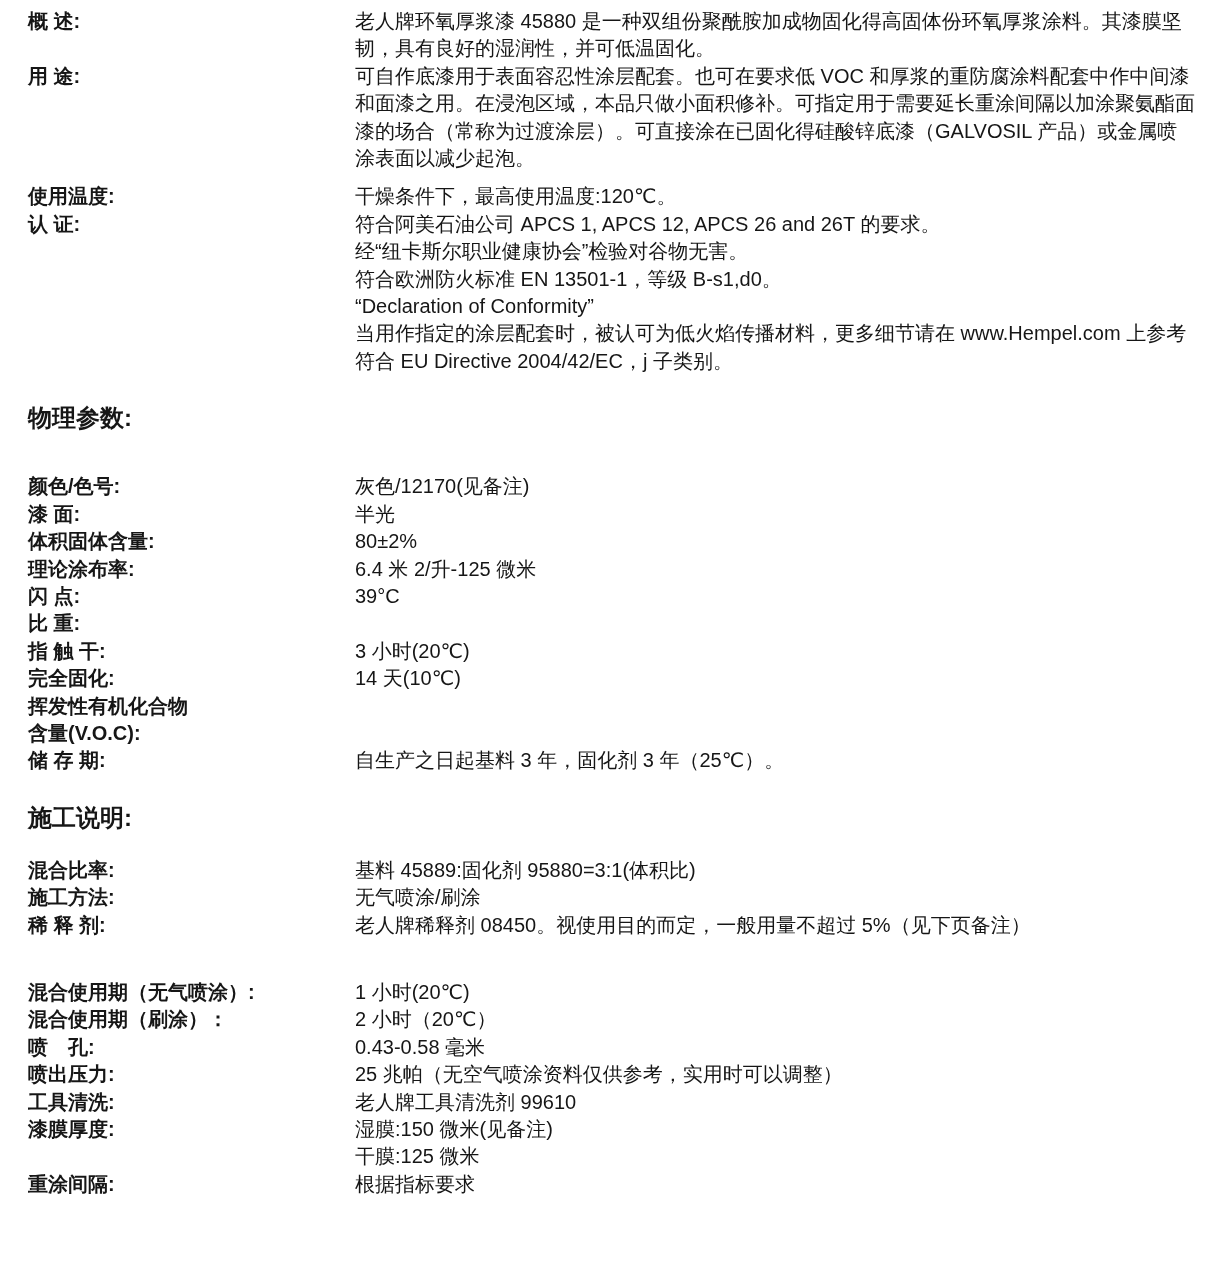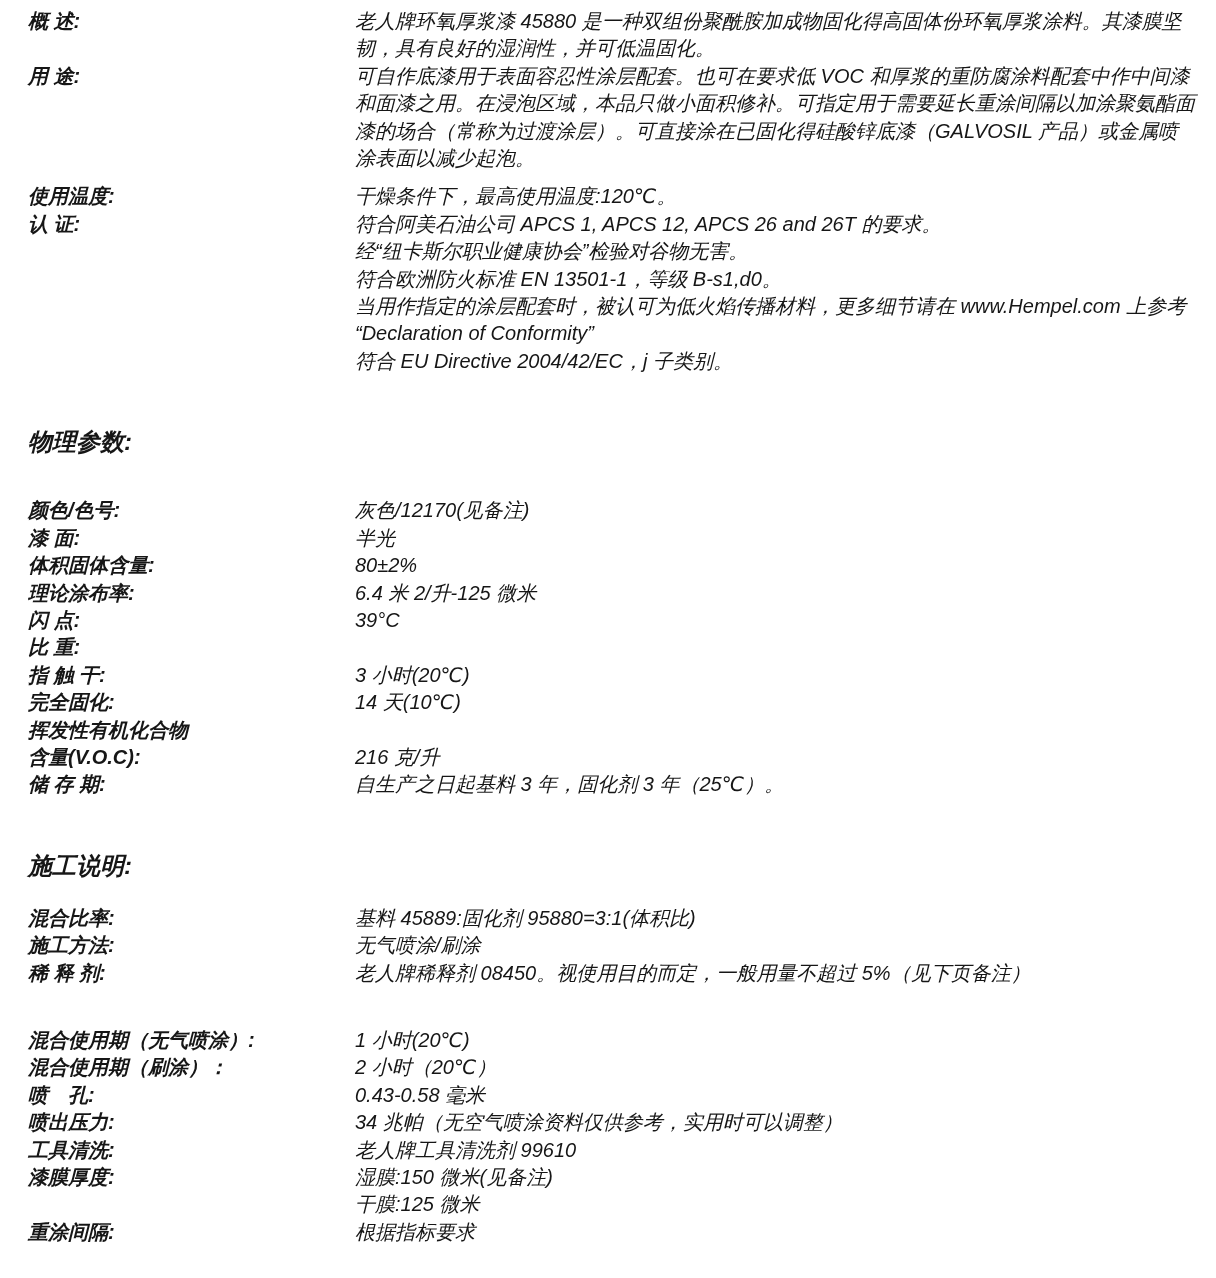--- a/index.html
+++ b/index.html
@@ -6,21 +6,20 @@
   body{
     width:1216px;height:1278px;overflow:hidden;
     font-family:"Liberation Sans","DejaVu Sans",sans-serif;
     color:#161616;
     -webkit-font-smoothing:antialiased;
   }
   .doc{
     box-sizing:border-box;
     width:1216px;height:1278px;
     padding:8px 21px 18px 28px;
-    font-style:italic;
   }
   .row{
     display:flex;
     align-items:flex-start;
     font-size:20px;
     line-height:27.4px;
   }
   .row .label{
     flex:0 0 327px;
     font-weight:bold;
@@ -33,21 +32,21 @@
   .row .value .line{min-height:27.4px;}
   .section-heading{
     font-size:24px;
     font-weight:bold;
     line-height:30px;
   }
   
   .mt-usage{}
   .mt-temp{margin-top:11px;}
   .mt-cert{}
-  .mt-head{margin-top:52px;}
+  .mt-head{margin-top:28px;}
   .mt-group{margin-top:40px;}
   .mt-groupA{margin-top:24px;}
 </style>
 </head>
 <body>
 
 <div class="doc">
 
   <div class="row">
     <div class="label">概 述:</div>
@@ -69,22 +68,22 @@
       <div class="line">干燥条件下，最高使用温度:120℃。</div>
     </div>
   </div>
 
   <div class="row mt-cert">
     <div class="label">认 证:</div>
     <div class="value">
       <div class="line">符合阿美石油公司 APCS 1, APCS 12, APCS 26 and 26T 的要求。</div>
       <div class="line">经“纽卡斯尔职业健康协会”检验对谷物无害。</div>
       <div class="line">符合欧洲防火标准 EN 13501-1，等级 B-s1,d0。</div>
+      <div class="line">“Declaration of Conformity”</div>
       <div class="line">当用作指定的涂层配套时，被认可为低火焰传播材料，更多细节请在 www.Hempel.com 上参考</div>
-      <div class="line">“Declaration of Conformity”</div>
       <div class="line">符合 EU Directive 2004/42/EC，j 子类别。</div>
     </div>
   </div>
 
   <div class="section-heading mt-head">物理参数:</div>
 
   <div class="group mt-group">
     <div class="row">
       <div class="label">颜色/色号:</div>
       <div class="value">
@@ -131,23 +130,20 @@
         </div>
     </div>
     <div class="row">
       <div class="label">挥发性有机化合物</div>
       <div class="value">
           <div class="line"></div>
         </div>
     </div>
     <div class="row">
       <div class="label">含量(V.O.C):</div>
-      <div class="value">
-          <div class="line">216 克/升</div>
-        </div>
     </div>
     <div class="row">
       <div class="label">储 存 期:</div>
       <div class="value">
           <div class="line">自生产之日起基料 3 年，固化剂 3 年（25℃）。</div>
         </div>
     </div>
   </div>
 
   <div class="section-heading mt-head">施工说明:</div>
@@ -188,21 +184,21 @@
     </div>
     <div class="row">
       <div class="label">喷　孔:</div>
       <div class="value">
           <div class="line">0.43-0.58 毫米</div>
         </div>
     </div>
     <div class="row">
       <div class="label">喷出压力:</div>
       <div class="value">
-          <div class="line">34 兆帕（无空气喷涂资料仅供参考，实用时可以调整）</div>
+          <div class="line">25 兆帕（无空气喷涂资料仅供参考，实用时可以调整）</div>
         </div>
     </div>
     <div class="row">
       <div class="label">工具清洗:</div>
       <div class="value">
           <div class="line">老人牌工具清洗剂 99610</div>
         </div>
     </div>
     <div class="row">
       <div class="label">漆膜厚度:</div>

